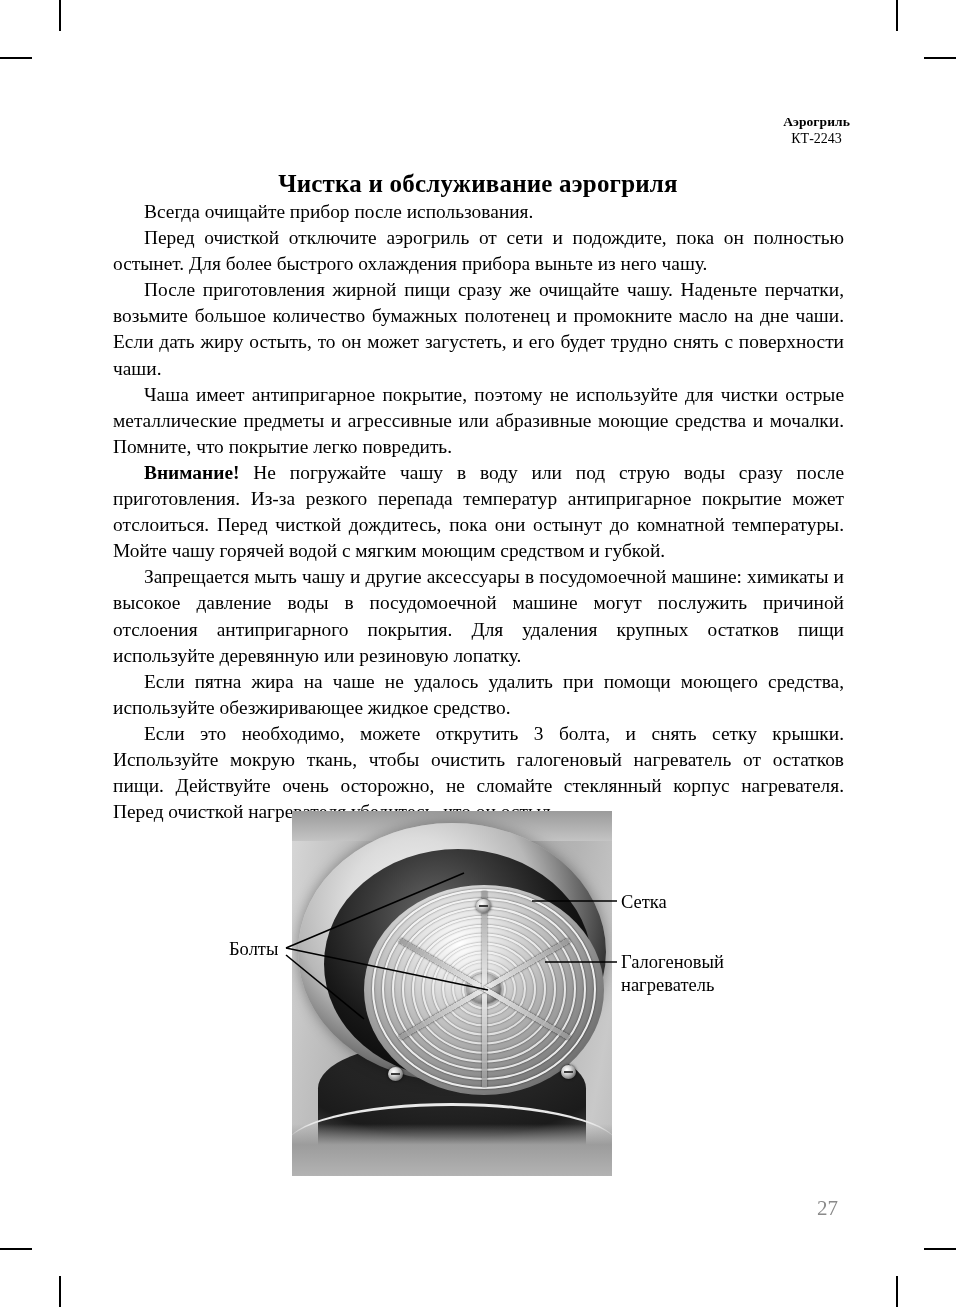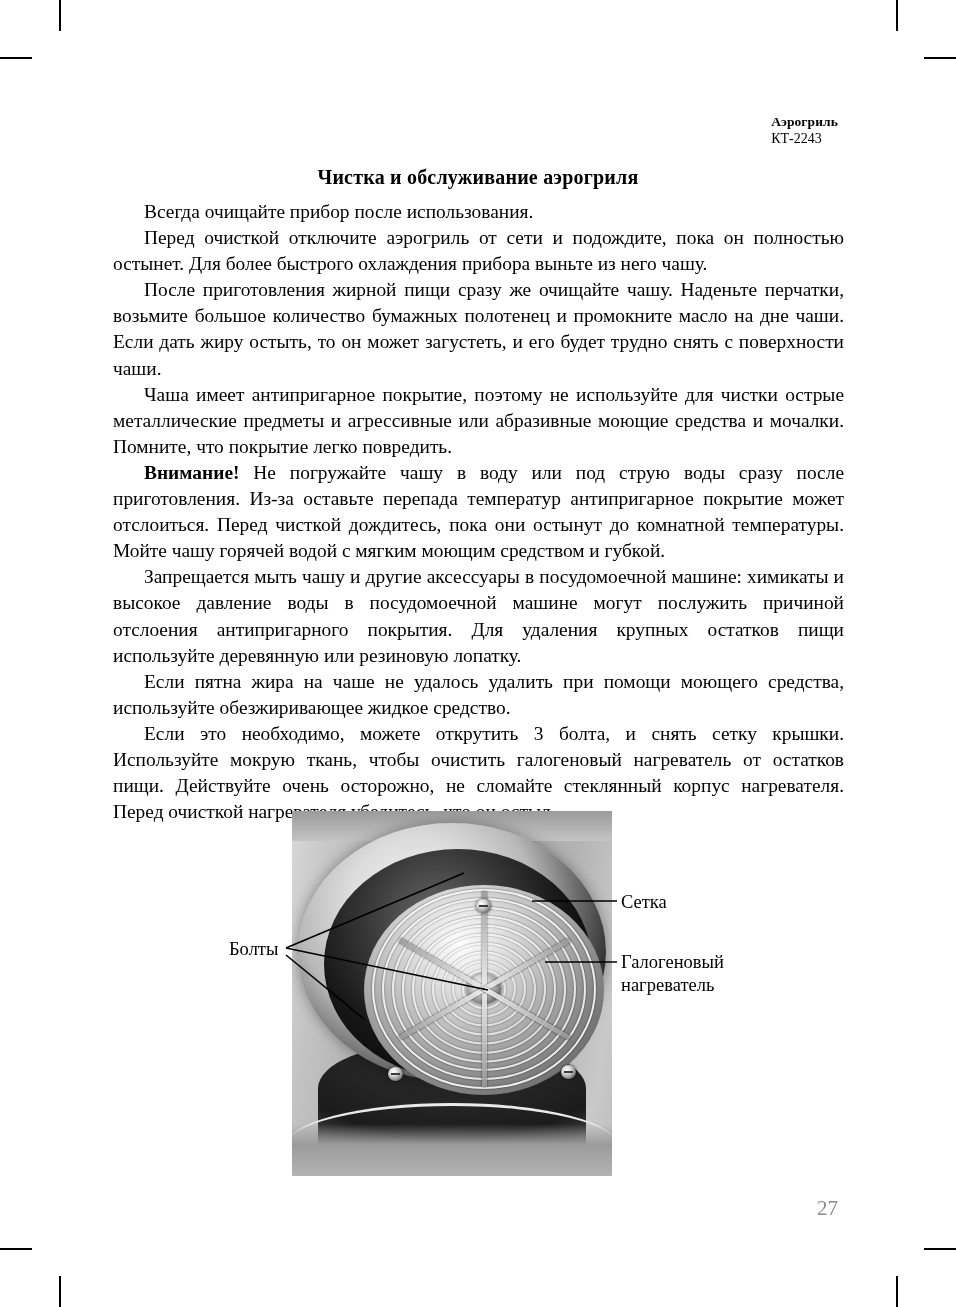--- a/index.html
+++ b/index.html
@@ -30,23 +30,23 @@
   .crop-tr-v { left: 896px; top: 0; }
   .crop-tr-h { left: 924px; top: 57px; }
   .crop-bl-v { left: 59px;  top: 1276px; }
   .crop-bl-h { left: 0;     top: 1248px; }
   .crop-br-v { left: 896px; top: 1276px; }
   .crop-br-h { left: 924px; top: 1248px; }
 
   
   .runhead {
     position: absolute;
-    right: 118px;
+    right: 106px;
     top: 113px;
-    text-align: left;
+    text-align: center;
     line-height: 1.28;
     margin-left: 8px;
   }
   .runhead .model-name {
     font-size: 13.5px;
     font-weight: bold;
     letter-spacing: .1px;
     display: block;
   }
   .runhead .model-code {
@@ -55,21 +55,21 @@
     display: block;
   }
 
   
   .doc-title {
     position: absolute;
     left: 0;
     right: 0;
     top: 153px;
     text-align: center;
-    font-size: 20px;
+    font-size: 25px;
     font-weight: bold;
     letter-spacing: .2px;
   }
 
   
   .body-col {
     position: absolute;
     left: 113px;
     top: 199px;
     width: 731px;
@@ -288,21 +288,21 @@
     <span class="model-code">КТ-2243</span>
   </div>
 
   <h1 class="doc-title">Чистка и обслуживание аэрогриля</h1>
 
   <div class="body-col">
     <p class="para">Всегда очищайте прибор после использования.</p>
     <p class="para">Перед очисткой отключите аэрогриль от сети и подождите, пока он полностью остынет. Для более быстрого охлаждения прибора выньте из него чашу.</p>
     <p class="para">После приготовления жирной пищи сразу же очищайте чашу. Наденьте перчатки, возьмите большое количество бумажных полотенец и промокните масло на дне чаши. Если дать жиру остыть, то он может загустеть, и его будет трудно снять с поверхности чаши.</p>
     <p class="para">Чаша имеет антипригарное покрытие, поэтому не используйте для чистки острые металлические предметы и агрессивные или абразивные моющие средства и мочалки. Помните, что покрытие легко повредить.</p>
-    <p class="para"><b>Внимание!</b><span> Не погружайте чашу в воду или под струю воды сразу после приготовления. Из-за оставьте перепада температур антипригарное покрытие может отслоиться. Перед чисткой дождитесь, пока они остынут до комнатной температуры. Мойте чашу горячей водой с мягким моющим средством и губкой.</span></p>
+    <p class="para"><b>Внимание!</b><span> Не погружайте чашу в воду или под струю воды сразу после приготовления. Из-за резкого перепада температур антипригарное покрытие может отслоиться. Перед чисткой дождитесь, пока они остынут до комнатной температуры. Мойте чашу горячей водой с мягким моющим средством и губкой.</span></p>
     <p class="para">Запрещается мыть чашу и другие аксессуары в посудомоечной машине: химикаты и высокое давление воды в посудомоечной машине могут послужить причиной отслоения антипригарного покрытия. Для удаления крупных остатков пищи используйте деревянную или резиновую лопатку.</p>
     <p class="para">Если пятна жира на чаше не удалось удалить при помощи моющего средства, используйте обезжиривающее жидкое средство.</p>
     <p class="para">Если это необходимо, можете открутить 3 болта, и снять сетку крышки. Используйте мокрую ткань, чтобы очистить галогеновый нагреватель от остатков пищи. Действуйте очень осторожно, не сломайте стеклянный корпус нагревателя. Перед очисткой нагревателя убедитесь, что он остыл.</p>
   </div>
 
   <figure class="figure" style="margin:0;">
     <div class="photo">
       <div class="bg-wall"></div>
       <div class="base"></div>
       <div class="base-rim"></div>

